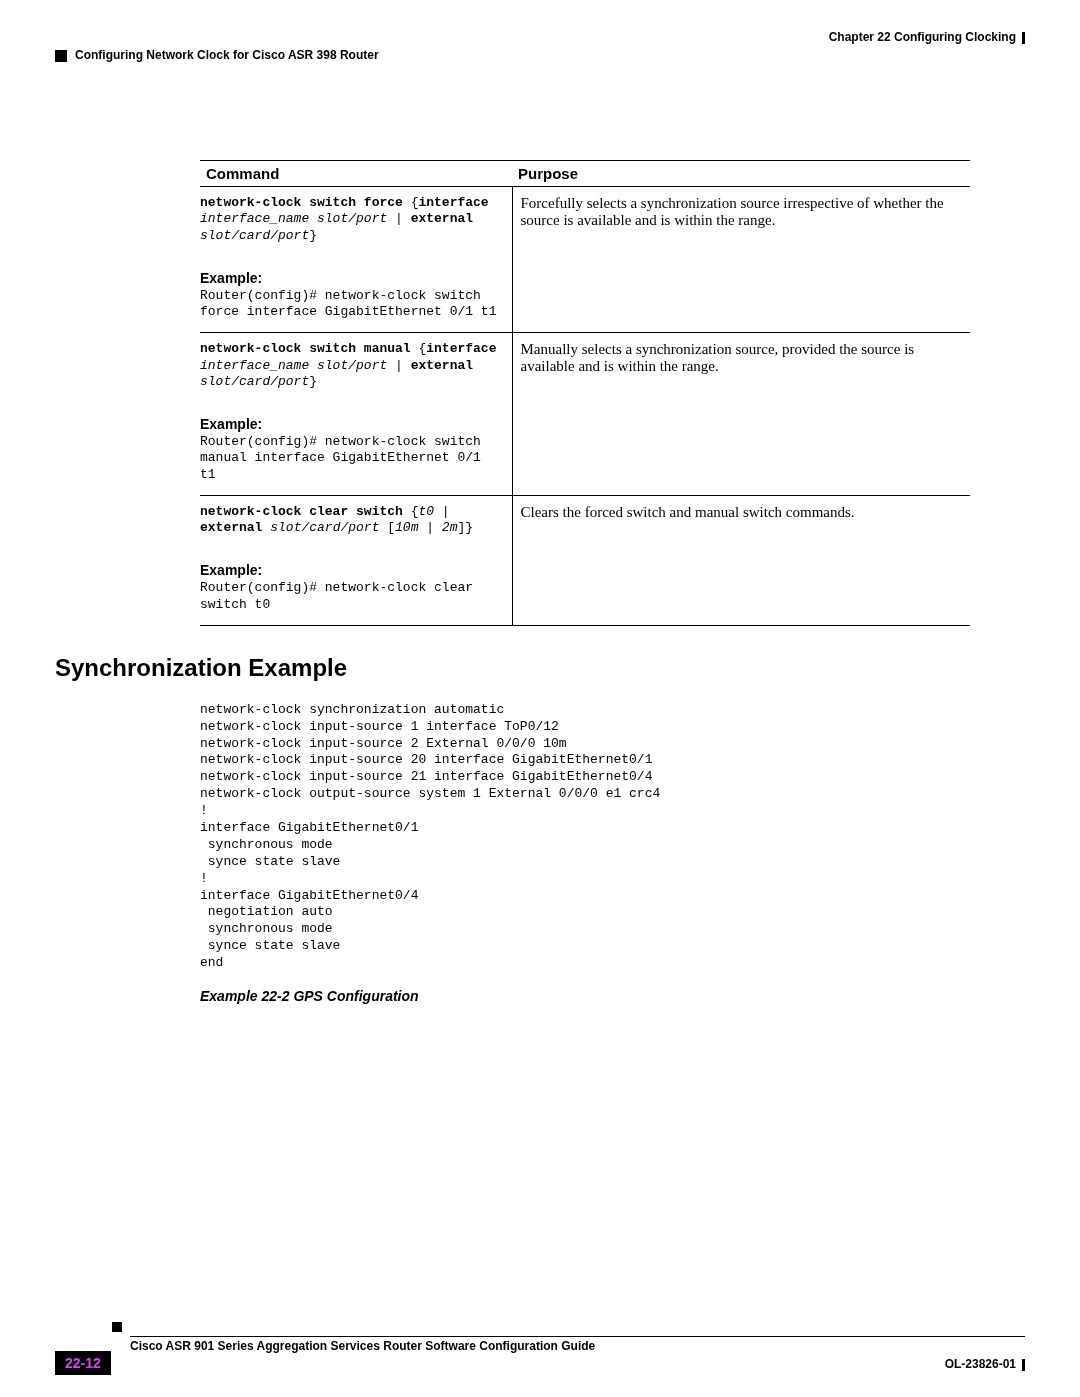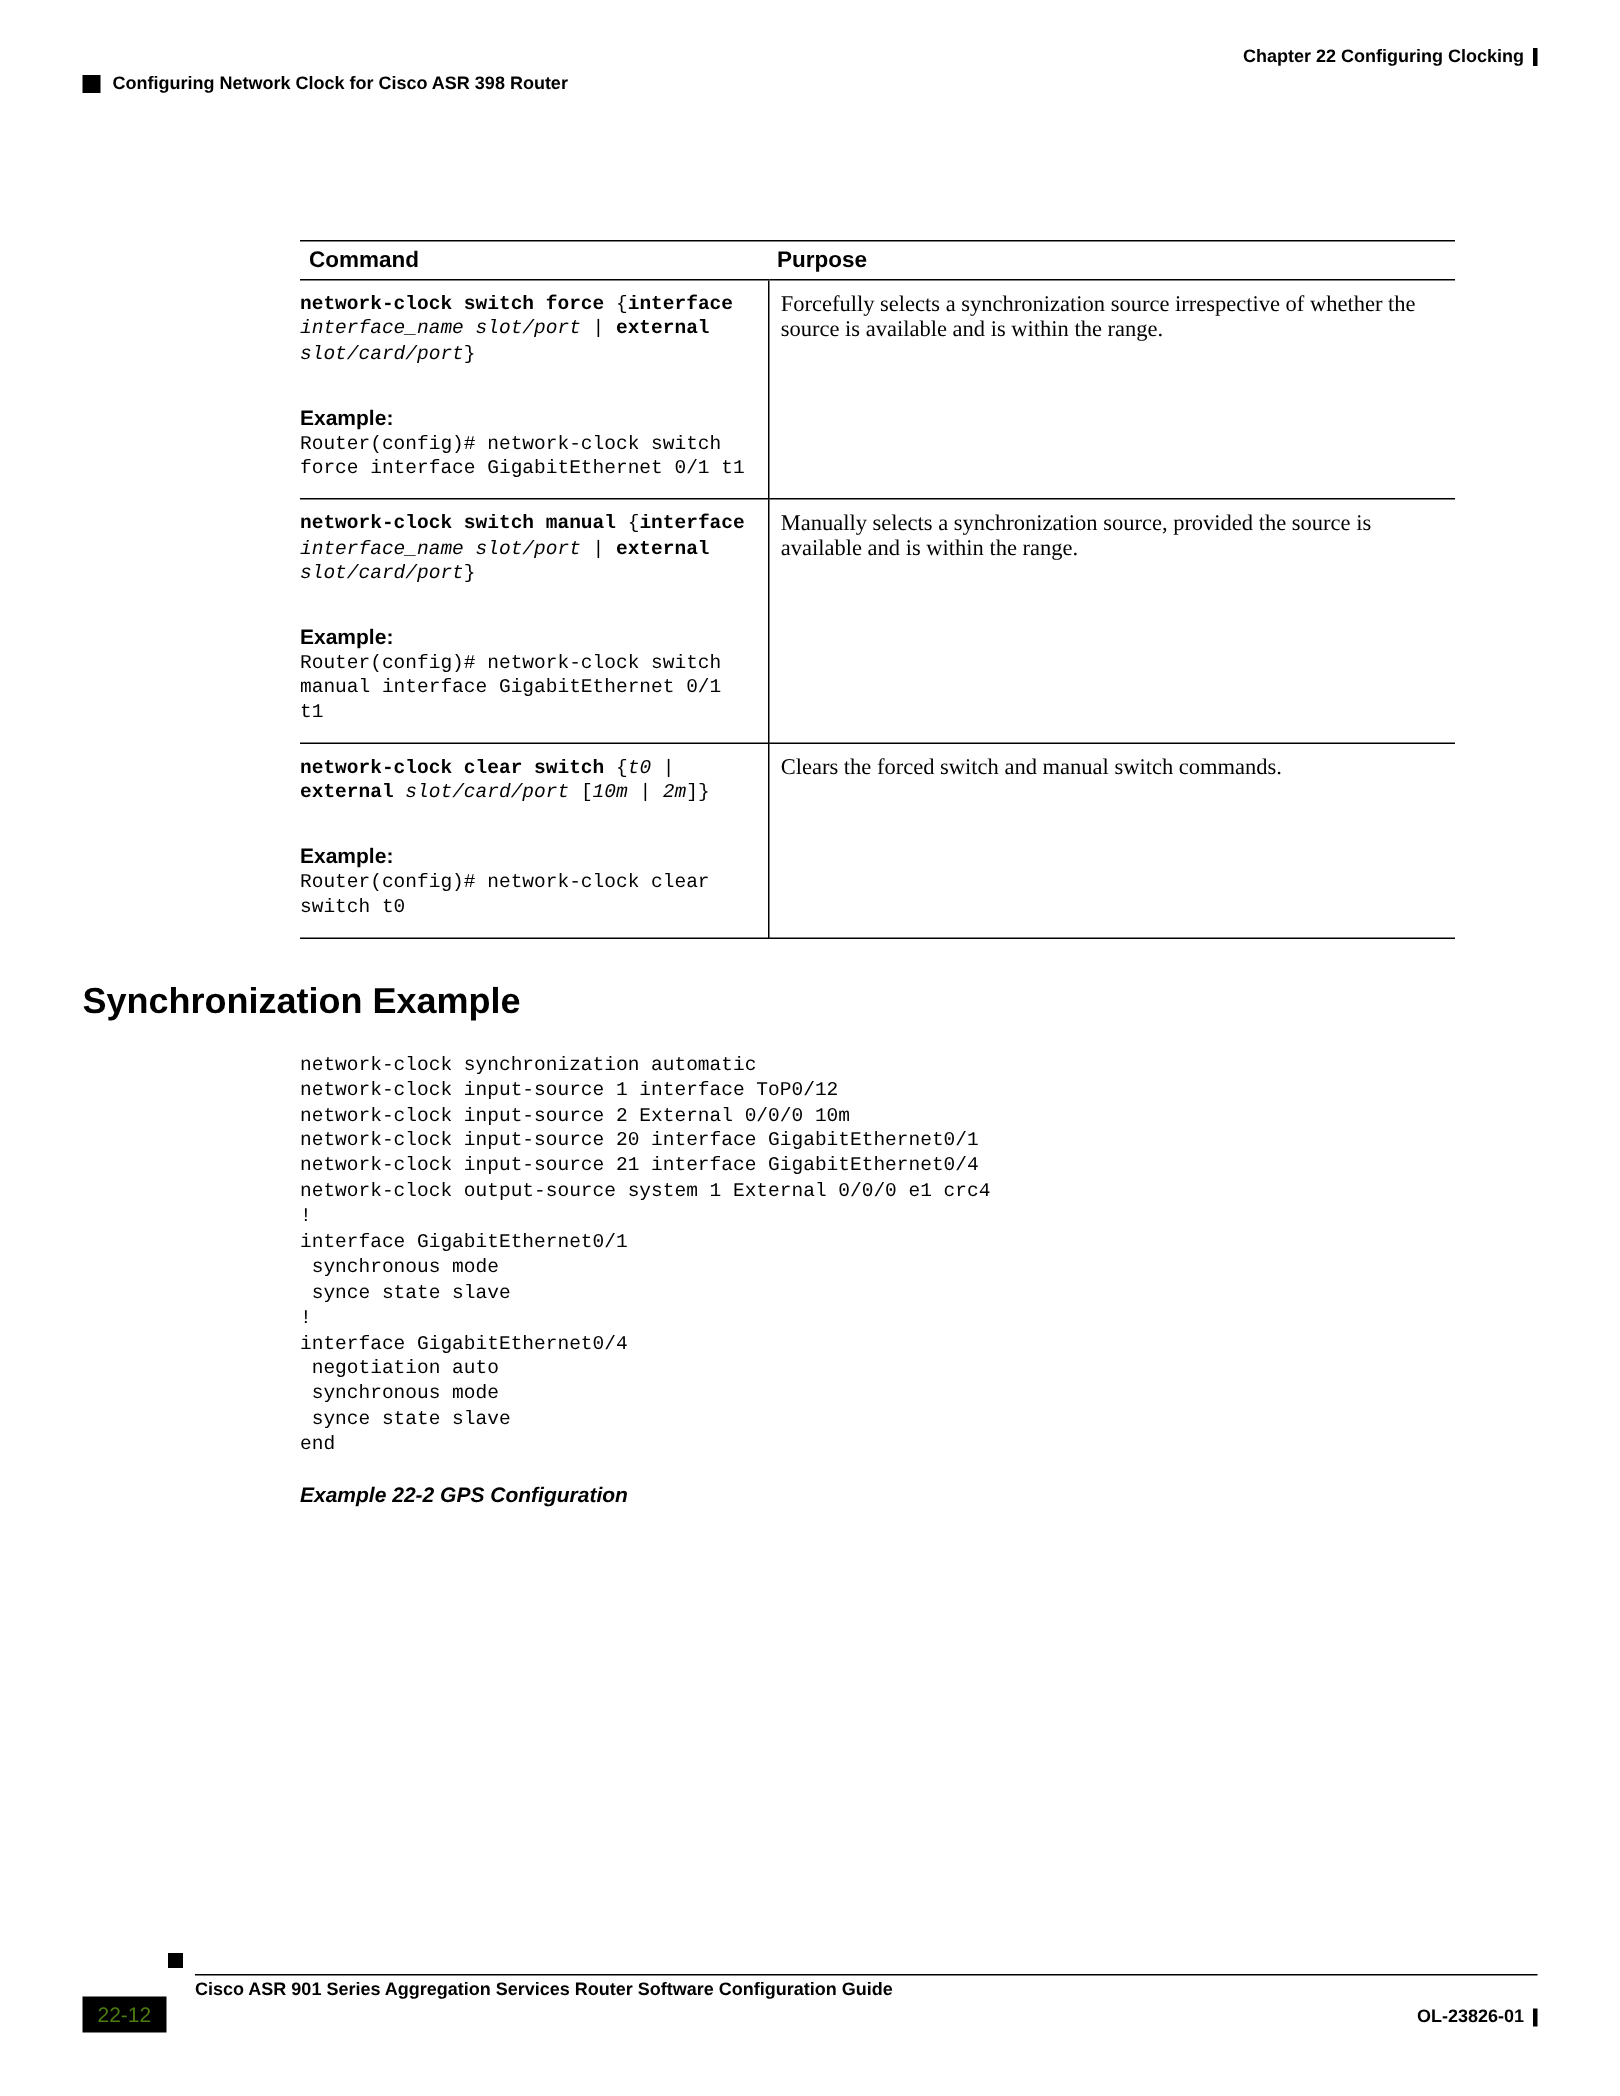--- a/index.html
+++ b/index.html
@@ -122,21 +122,21 @@
     font-size: 13px;
     line-height: 1.3;
     margin: 0 0 10px 145px;
     white-space: pre;
   }
   
   .ftr {
     position: absolute;
     left: 55px;
     right: 55px;
-    bottom: 38px;
+    bottom: 18px;
   }
   .ftr-line {
     border-top: 1px solid #000;
     margin-left: 75px;
     padding-top: 2px;
   }
   .ftr-title {
     font-family: Arial, Helvetica, sans-serif;
     font-weight: bold;
     font-size: 12px;
@@ -145,23 +145,23 @@
   .ftr-row {
     position: relative;
     height: 22px;
     margin-top: 4px;
   }
   .pagenum {
     position: absolute;
     left: 0;
     top: -6px;
     background: #000;
-    color: #4d7c0f;
-    font-family: Arial, Helvetica, sans-serif;
-    font-weight: normal;
+    color: #d946ef;
+    font-family: Arial, Helvetica, sans-serif;
+    font-weight: bold;
     font-size: 14px;
     padding: 4px 10px;
   }
   .docnum {
     position: absolute;
     right: 0;
     top: 0;
     font-family: Arial, Helvetica, sans-serif;
     font-weight: bold;
     font-size: 12px;

